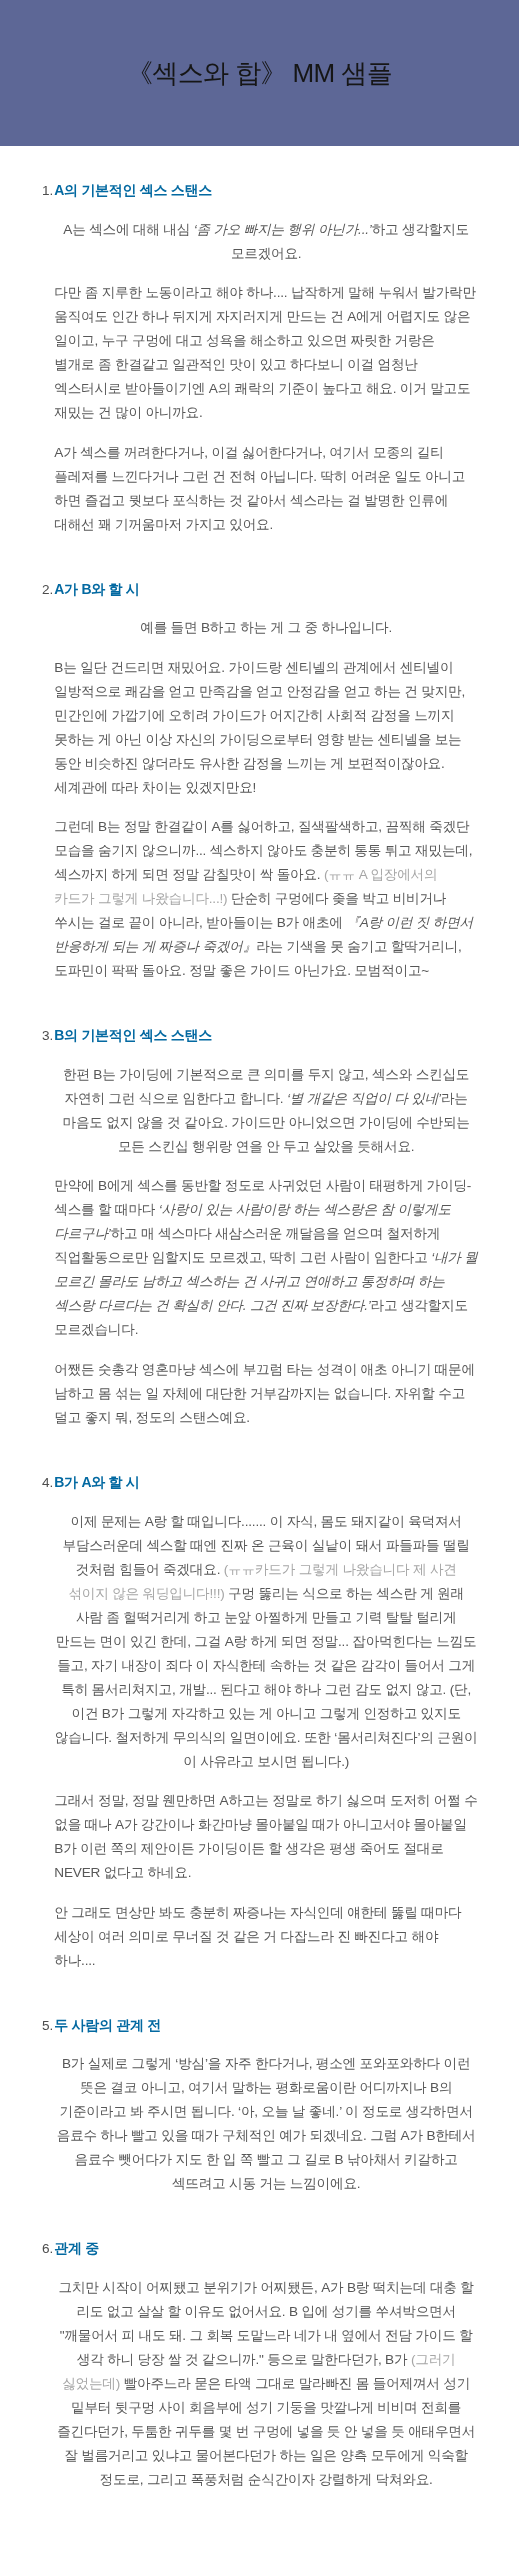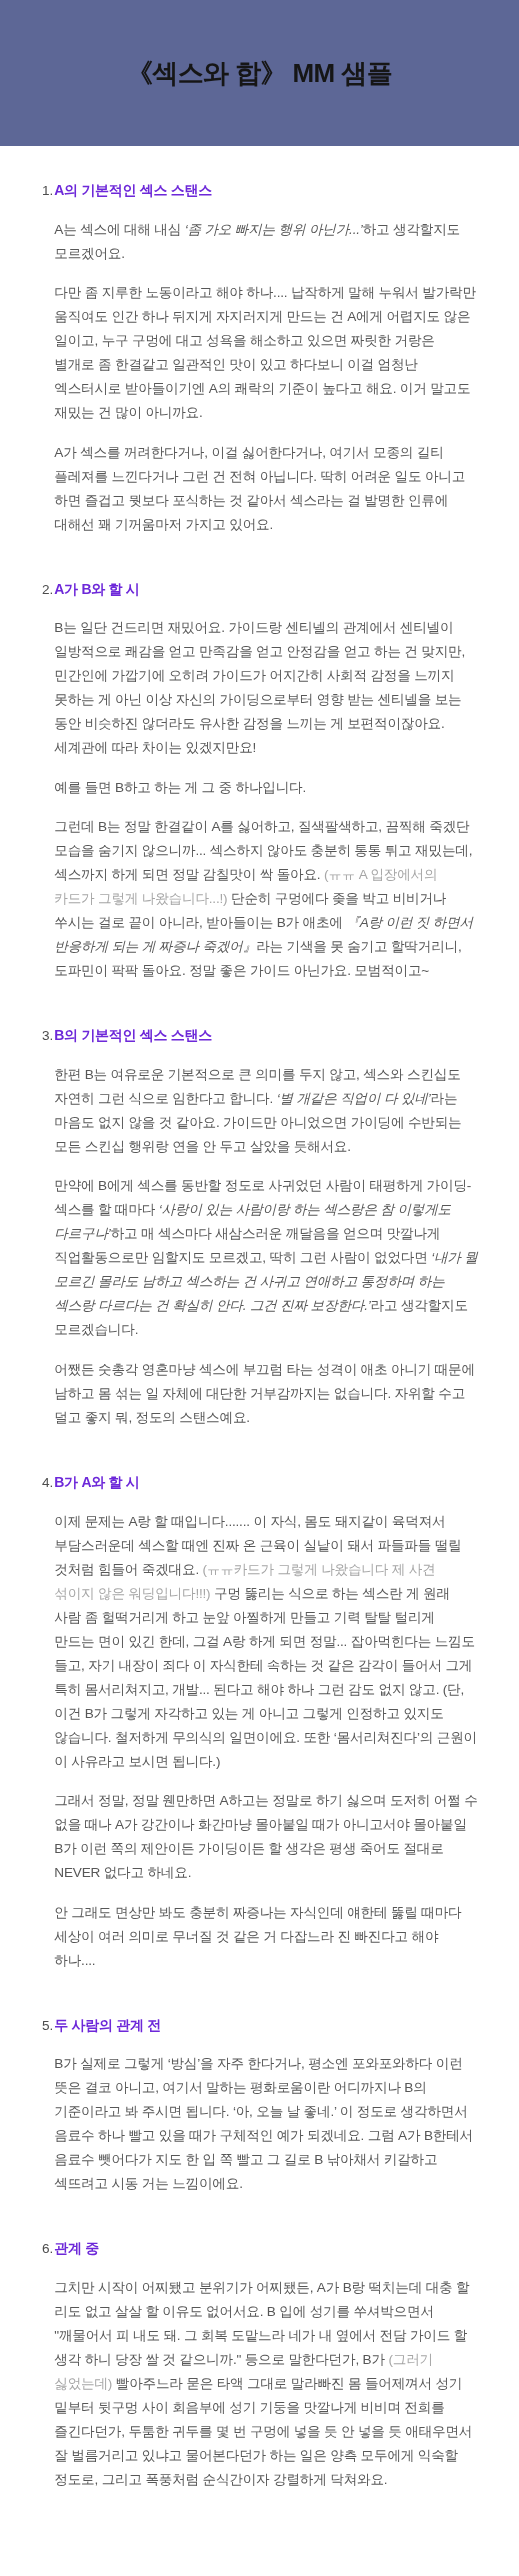--- a/index.html
+++ b/index.html
@@ -12,21 +12,21 @@
   }
   .page-header {
     width: 519px;
     height: 146px;
     display: flex;
     align-items: center;
     justify-content: center;
   }
   .page-title {
     font-size: 26px;
-    font-weight: 700;
+    font-weight: 400;
     color: #161616;
     letter-spacing: -0.6px;
   }
   .content {
     box-sizing: border-box;
     width: 519px;
     padding: 35px 41px 52px 42px;
   }
   .sec {
     position: relative;
@@ -41,33 +41,33 @@
     font-size: 13.6px;
     line-height: 19.5px;
     color: #4d4d4d;
     font-weight: 400;
   }
   .sec-head h2 {
     margin: 0 0 17px 0;
     font-size: 14px;
     line-height: 19.5px;
     font-weight: 700;
-    color: #6d28d9;
+    color: #0369a1;
     letter-spacing: -0.3px;
   }
   .sec p {
     margin: 15.6px 0 0 0;
     font-size: 13.6px;
     line-height: 24px;
     color: #575757;
     letter-spacing: -0.2px;
     word-break: keep-all;
     overflow-wrap: break-word;
   }
-  .sec p:first-of-type { margin-top: 3px; }
+  .sec p:first-of-type { margin-top: 3px; text-align: center; }
   .run-n { }
   .run-i { font-style: italic; }
   .run-g { color: #a6a6a6; }
 </style>
 </head>
 <body>
 
 <header class="page-header" style="background: rgb(93, 103, 150);">
   <div class="page-title">《섹스와 합》 MM 샘플</div>
 </header>
@@ -81,31 +81,31 @@
         </div>
         <p><span class="run-n">A는 섹스에 대해 내심 </span><span class="run-i">‘좀 가오 빠지는 행위 아닌가...’</span><span class="run-n">하고 생각할지도 모르겠어요.</span></p>
         <p><span class="run-n">다만 좀 지루한 노동이라고 해야 하나.... 납작하게 말해 누워서 발가락만 움직여도 인간 하나 뒤지게 자지러지게 만드는 건 A에게 어렵지도 않은 일이고, 누구 구멍에 대고 성욕을 해소하고 있으면 짜릿한 거랑은 별개로 좀 한결같고 일관적인 맛이 있고 하다보니 이걸 엄청난 엑스터시로 받아들이기엔 A의 쾌락의 기준이 높다고 해요. 이거 말고도 재밌는 건 많이 아니까요.</span></p>
         <p><span class="run-n">A가 섹스를 꺼려한다거나, 이걸 싫어한다거나, 여기서 모종의 길티 플레져를 느낀다거나 그런 건 전혀 아닙니다. 딱히 어려운 일도 아니고 하면 즐겁고 뭣보다 포식하는 것 같아서 섹스라는 걸 발명한 인류에 대해선 꽤 기꺼움마저 가지고 있어요.</span></p>
       </section>
       <section class="sec">
         <span class="num">2.</span>
         <div class="sec-head">
           <h2>A가 B와 할 시</h2>
         </div>
+        <p><span class="run-n">예를 들면 B하고 하는 게 그 중 하나입니다.</span></p>
         <p><span class="run-n">B는 일단 건드리면 재밌어요. 가이드랑 센티넬의 관계에서 센티넬이 일방적으로 쾌감을 얻고 만족감을 얻고 안정감을 얻고 하는 건 맞지만, 민간인에 가깝기에 오히려 가이드가 어지간히 사회적 감정을 느끼지 못하는 게 아닌 이상 자신의 가이딩으로부터 영향 받는 센티넬을 보는 동안 비슷하진 않더라도 유사한 감정을 느끼는 게 보편적이잖아요. 세계관에 따라 차이는 있겠지만요!</span></p>
-        <p><span class="run-n">예를 들면 B하고 하는 게 그 중 하나입니다.</span></p>
         <p><span class="run-n">그런데 B는 정말 한결같이 A를 싫어하고, 질색팔색하고, 끔찍해 죽겠단 모습을 숨기지 않으니까... 섹스하지 않아도 충분히 통통 튀고 재밌는데, 섹스까지 하게 되면 정말 감칠맛이 싹 돌아요. </span><span class="run-g">(ㅠㅠ A 입장에서의 카드가 그렇게 나왔습니다...!)</span><span class="run-n"> 단순히 구멍에다 좆을 박고 비비거나 쑤시는 걸로 끝이 아니라, 받아들이는 B가 애초에 </span><span class="run-i">『A랑 이런 짓 하면서 반응하게 되는 게 짜증나 죽겠어』</span><span class="run-n">라는 기색을 못 숨기고 할딱거리니, 도파민이 팍팍 돌아요. 정말 좋은 가이드 아닌가요. 모범적이고~</span></p>
       </section>
       <section class="sec">
         <span class="num">3.</span>
         <div class="sec-head">
           <h2>B의 기본적인 섹스 스탠스</h2>
         </div>
-        <p><span class="run-n">한편 B는 여유로운 기본적으로 큰 의미를 두지 않고, 섹스와 스킨십도 자연히 그런 식으로 임한다고 합니다. </span><span class="run-i">‘별 개같은 직업이 다 있네’</span><span class="run-n">라는 마음도 없지 않을 것 같아요. 가이드만 아니었으면 가이딩에 수반되는 모든 스킨십 행위랑 연을 안 두고 살았을 듯해서요.</span></p>
-        <p><span class="run-n">만약에 B에게 섹스를 동반할 정도로 사귀었던 사람이 태평하게 가이딩-섹스를 할 때마다 </span><span class="run-i">‘사랑이 있는 사람이랑 하는 섹스랑은 참 이렇게도 다르구나’</span><span class="run-n">하고 매 섹스마다 새삼스러운 깨달음을 얻으며 맛깔나게 직업활동으로만 임할지도 모르겠고, 딱히 그런 사람이 없었다면 </span><span class="run-i">‘내가 뭘 모르긴 몰라도 남하고 섹스하는 건 사귀고 연애하고 통정하며 하는 섹스랑 다르다는 건 확실히 안다. 그건 진짜 보장한다.’</span><span class="run-n">라고 생각할지도 모르겠습니다.</span></p>
+        <p><span class="run-n">한편 B는 가이딩에 기본적으로 큰 의미를 두지 않고, 섹스와 스킨십도 자연히 그런 식으로 임한다고 합니다. </span><span class="run-i">‘별 개같은 직업이 다 있네’</span><span class="run-n">라는 마음도 없지 않을 것 같아요. 가이드만 아니었으면 가이딩에 수반되는 모든 스킨십 행위랑 연을 안 두고 살았을 듯해서요.</span></p>
+        <p><span class="run-n">만약에 B에게 섹스를 동반할 정도로 사귀었던 사람이 태평하게 가이딩-섹스를 할 때마다 </span><span class="run-i">‘사랑이 있는 사람이랑 하는 섹스랑은 참 이렇게도 다르구나’</span><span class="run-n">하고 매 섹스마다 새삼스러운 깨달음을 얻으며 철저하게 직업활동으로만 임할지도 모르겠고, 딱히 그런 사람이 임한다고 </span><span class="run-i">‘내가 뭘 모르긴 몰라도 남하고 섹스하는 건 사귀고 연애하고 통정하며 하는 섹스랑 다르다는 건 확실히 안다. 그건 진짜 보장한다.’</span><span class="run-n">라고 생각할지도 모르겠습니다.</span></p>
         <p><span class="run-n">어쨌든 숫총각 영혼마냥 섹스에 부끄럼 타는 성격이 애초 아니기 때문에 남하고 몸 섞는 일 자체에 대단한 거부감까지는 없습니다. 자위할 수고 덜고 좋지 뭐, 정도의 스탠스예요.</span></p>
       </section>
       <section class="sec">
         <span class="num">4.</span>
         <div class="sec-head">
           <h2>B가 A와 할 시</h2>
         </div>
         <p><span class="run-n">이제 문제는 A랑 할 때입니다....... 이 자식, 몸도 돼지같이 육덕져서 부담스러운데 섹스할 때엔 진짜 온 근육이 실낱이 돼서 파들파들 떨릴 것처럼 힘들어 죽겠대요. </span><span class="run-g">(ㅠㅠ카드가 그렇게 나왔습니다 제 사견 섞이지 않은 워딩입니다!!!)</span><span class="run-n"> 구멍 뚫리는 식으로 하는 섹스란 게 원래 사람 좀 헐떡거리게 하고 눈앞 아찔하게 만들고 기력 탈탈 털리게 만드는 면이 있긴 한데, 그걸 A랑 하게 되면 정말... 잡아먹힌다는 느낌도 들고, 자기 내장이 죄다 이 자식한테 속하는 것 같은 감각이 들어서 그게 특히 몸서리쳐지고, 개발... 된다고 해야 하나 그런 감도 없지 않고. (단, 이건 B가 그렇게 자각하고 있는 게 아니고 그렇게 인정하고 있지도 않습니다. 철저하게 무의식의 일면이에요. 또한 ‘몸서리쳐진다’의 근원이 이 사유라고 보시면 됩니다.)</span></p>
         <p><span class="run-n">그래서 정말, 정말 웬만하면 A하고는 정말로 하기 싫으며 도저히 어쩔 수 없을 때나 A가 강간이나 화간마냥 몰아붙일 때가 아니고서야 몰아붙일 B가 이런 쪽의 제안이든 가이딩이든 할 생각은 평생 죽어도 절대로 NEVER 없다고 하네요.</span></p>
         <p><span class="run-n">안 그래도 면상만 봐도 충분히 짜증나는 자식인데 얘한테 뚫릴 때마다 세상이 여러 의미로 무너질 것 같은 거 다잡느라 진 빠진다고 해야 하나....</span></p>

